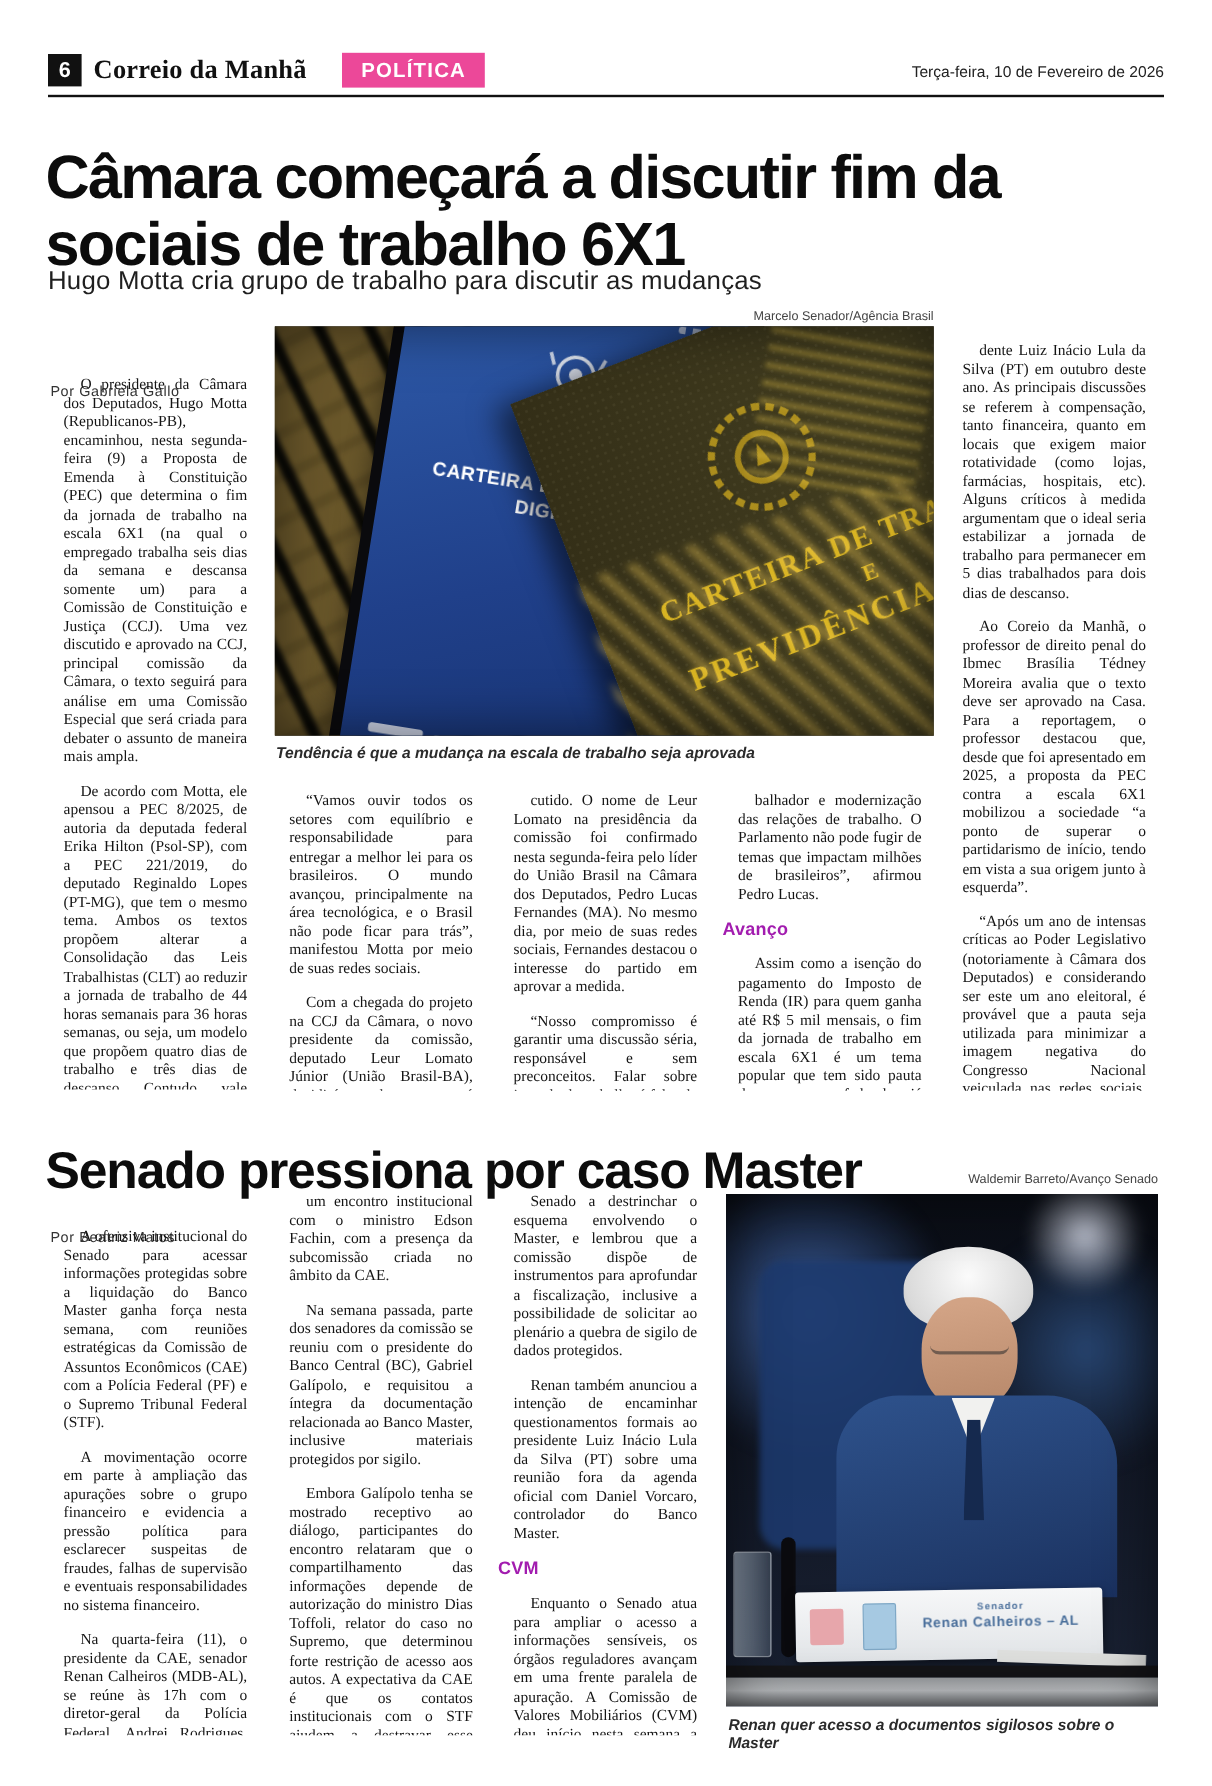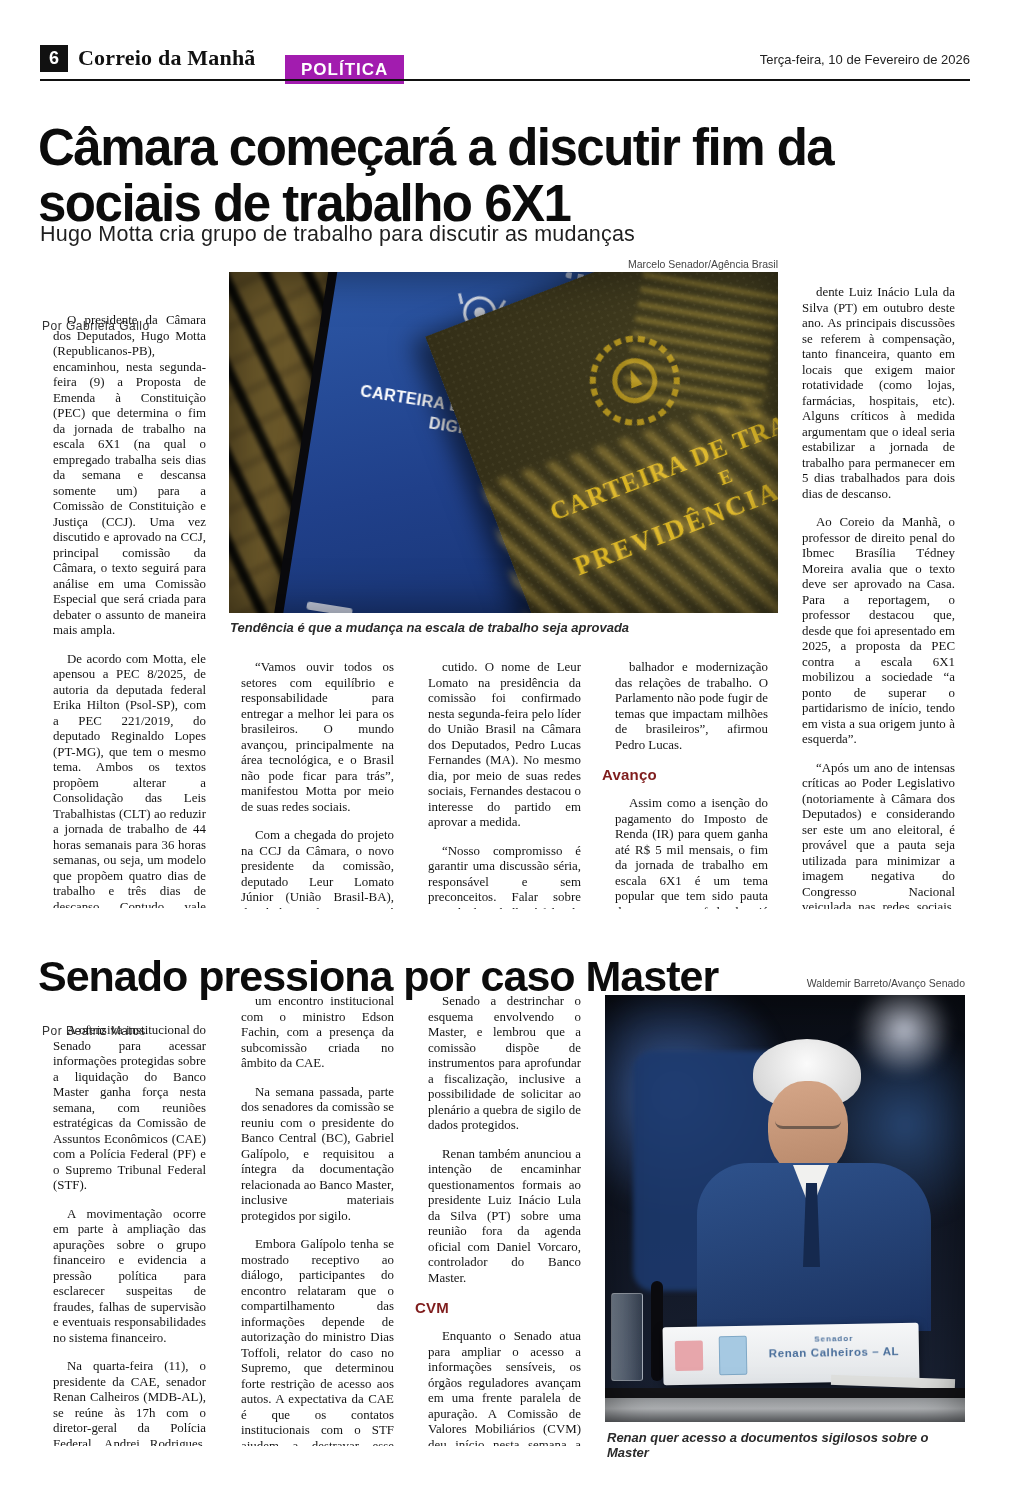--- a/index.html
+++ b/index.html
@@ -5,38 +5,38 @@
   html,body{margin:0;padding:0;background:#e9e9e9;}
   .page{
     position:relative;width:1010px;height:1488px;margin:0 auto;background:#ffffff;
     overflow:hidden;color:#1a1a1a;font-family:"Liberation Serif",serif;
   }
   
   .masthead-bar{position:absolute;left:40px;top:44px;width:930px;height:32px;}
   .pagenum-box{position:absolute;left:0;top:1px;width:28px;height:27px;background:#111;color:#fff;
     display:flex;align-items:center;justify-content:center;font:700 18px "Liberation Sans",sans-serif;}
   .masthead-title{position:absolute;left:38px;top:1px;font:700 22px "Liberation Serif",serif;color:#111;letter-spacing:.2px;}
-  .section-box{position:absolute;left:245px;top:0;height:29px;padding:0 16px;background:#a21caf;color:#fff;
-    display:flex;align-items:center;font:700 17px "Liberation Sans",sans-serif;letter-spacing:1px;margin-top:11px;}
+  .section-box{position:absolute;left:245px;top:0;height:29px;padding:0 16px;background:#ec4899;color:#fff;
+    display:flex;align-items:center;font:700 17px "Liberation Sans",sans-serif;letter-spacing:1px;}
   .edition-date{position:absolute;right:0;top:8px;font:400 13px "Liberation Sans",sans-serif;color:#222;}
   .header-rule{position:absolute;left:40px;top:79px;width:930px;height:2px;background:#111;}
   
   .headline-1{position:absolute;left:38px;top:86px;width:950px;
     font:700 51px "Liberation Sans",sans-serif;letter-spacing:-1.5px;line-height:1.1;color:#0c0c0c;}
   .deck-1{position:absolute;left:40px;top:222px;width:900px;
     font:400 21.5px "Liberation Sans",sans-serif;color:#1f1f1f;letter-spacing:.2px;}
   .byline{position:absolute;font:400 12px "Liberation Sans",sans-serif;color:#333;letter-spacing:.5px;margin-top:40px;}
   .byline-1{left:42px;top:279px;}
   .headline-2{position:absolute;left:38px;top:918px;width:950px;
     font:700 43px "Liberation Sans",sans-serif;letter-spacing:-1px;line-height:1.05;color:#0c0c0c;}
   .byline-2{left:42px;top:984px;}
   
   .col{position:absolute;width:179px;overflow:hidden;font-size:12.9px;line-height:15.5px;color:#141414;}
   .col p{margin:13px;text-indent:14px;text-align:justify;}
-  .col h4{margin:9px 0 3px;font:700 15px "Liberation Sans",sans-serif;color:#7f1d1d;letter-spacing:.2px;}
+  .col h4{margin:9px 0 3px;font:700 15px "Liberation Sans",sans-serif;color:#a21caf;letter-spacing:.2px;}
   .a1c1{left:40px;top:300px;height:608px;}
   .a1c2{left:228px;top:647px;height:262px;}
   .a1c3{left:415px;top:647px;height:262px;}
   .a1c4{left:602px;top:647px;height:262px;}
   .a1c5{left:789px;top:272px;height:637px;}
   .a2c1{left:40px;top:1010px;height:436px;}
   .a2c2{left:228px;top:981px;height:465px;}
   .a2c3{left:415px;top:981px;height:465px;}
   
   .credit{position:absolute;font:400 10.5px "Liberation Sans",sans-serif;color:#444;text-align:right;}

